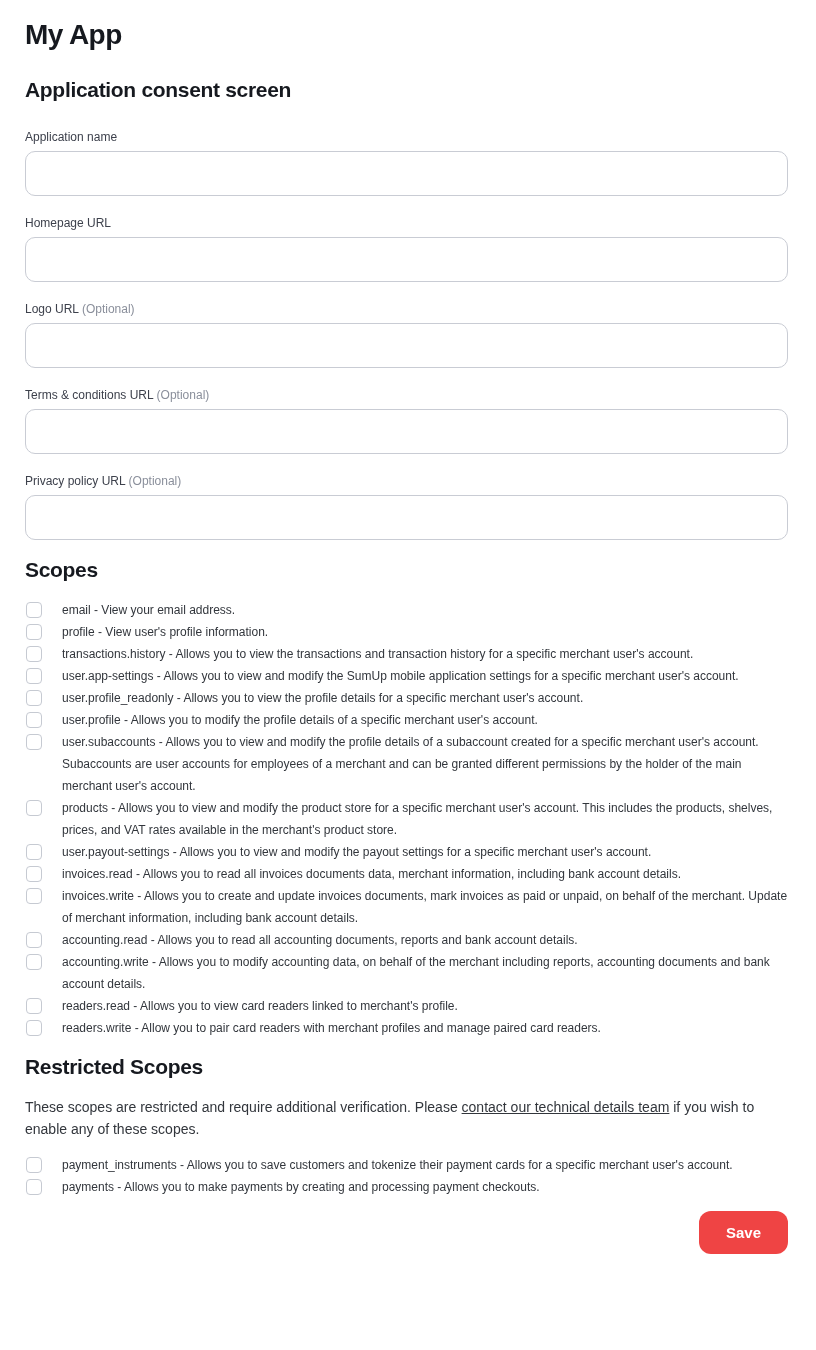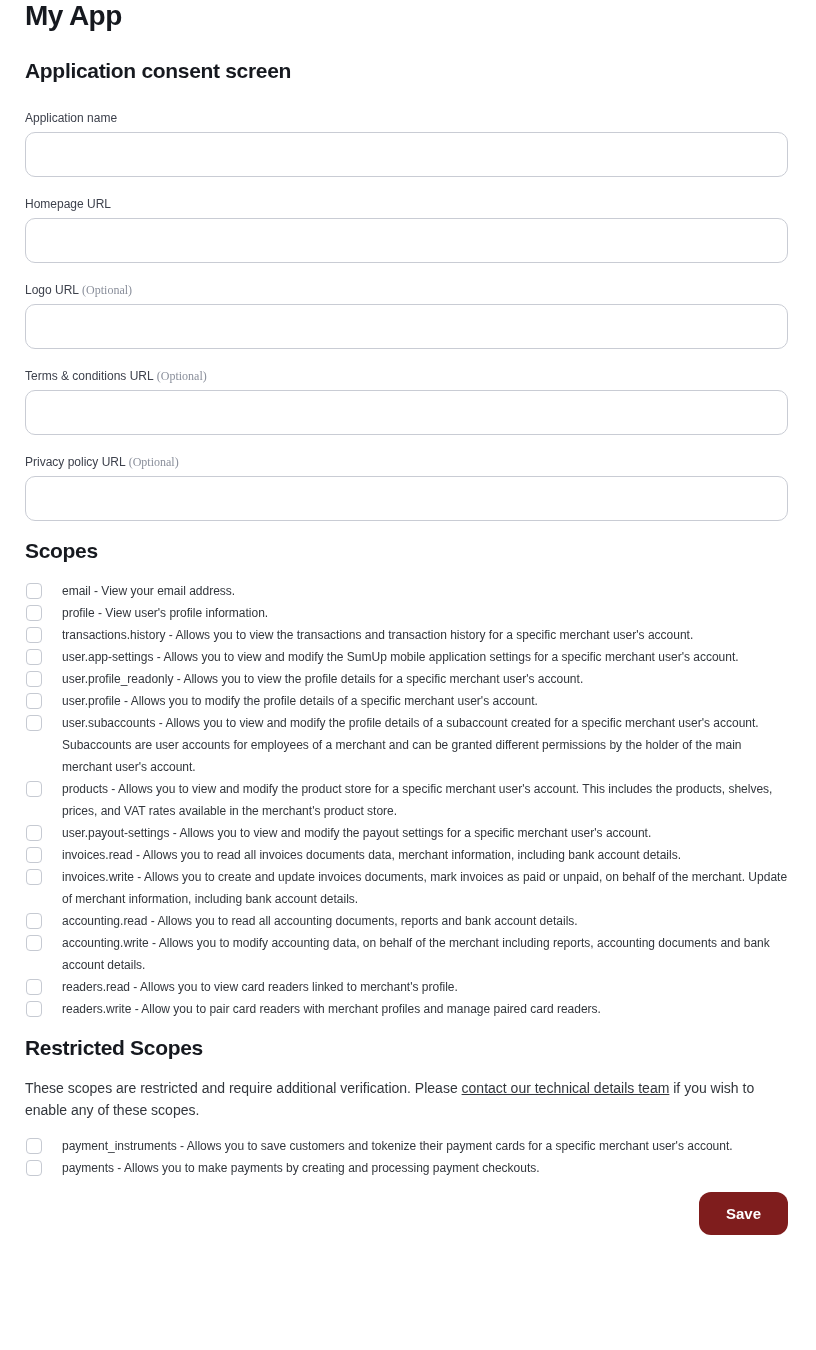--- a/index.html
+++ b/index.html
@@ -5,20 +5,21 @@
   * { box-sizing: border-box; margin: 0; padding: 0; }
   html, body { background: #ffffff; }
   body {
     width: 816px;
     font-family: "Liberation Sans", "DejaVu Sans", sans-serif;
     color: #32363c;
   }
   .page {
     width: 763px;
     margin-left: 25px;
+    padding-top: 19px;
     padding-bottom: 24px;
   }
   .page-title {
     font-size: 28px;
     font-weight: bold;
     letter-spacing: -0.02em;
     color: #16191f;
     margin-bottom: 27px;
   }
   .section-heading {
@@ -30,21 +31,21 @@
   }
   #consent-heading { margin-bottom: 26px; }
   .field { margin-bottom: 18px; }
   .field-label {
     display: block;
     font-size: 12px;
     line-height: 18px;
     color: #3d414c;
     margin-bottom: 5px;
   }
-  .field-label .opt { color: #8a8f9b; font-family: Liberation Serif, serif; }
+  .field-label .opt { color: #8a8f9b; }
   .text-input {
     display: block;
     width: 100%;
     height: 45px;
     border: 1px solid #c9ccd4;
     border-radius: 10px;
     background: #ffffff;
     font-family: "Liberation Sans", "DejaVu Sans", sans-serif;
     font-size: 15px;
     color: #32363c;
@@ -88,21 +89,21 @@
   }
   .restricted-list { margin-top: 14px; }
   .actions {
     display: flex;
     justify-content: flex-end;
     margin-top: 13px;
   }
   .save-button {
     height: 43px;
     padding: 0 27px;
-    background: #7f1d1d;
+    background: #ef4444;
     color: #ffffff;
     border: none;
     border-radius: 12px;
     font-family: "Liberation Sans", "DejaVu Sans", sans-serif;
     font-size: 15px;
     font-weight: bold;
     cursor: pointer;
   }
 </style>
 </head>

